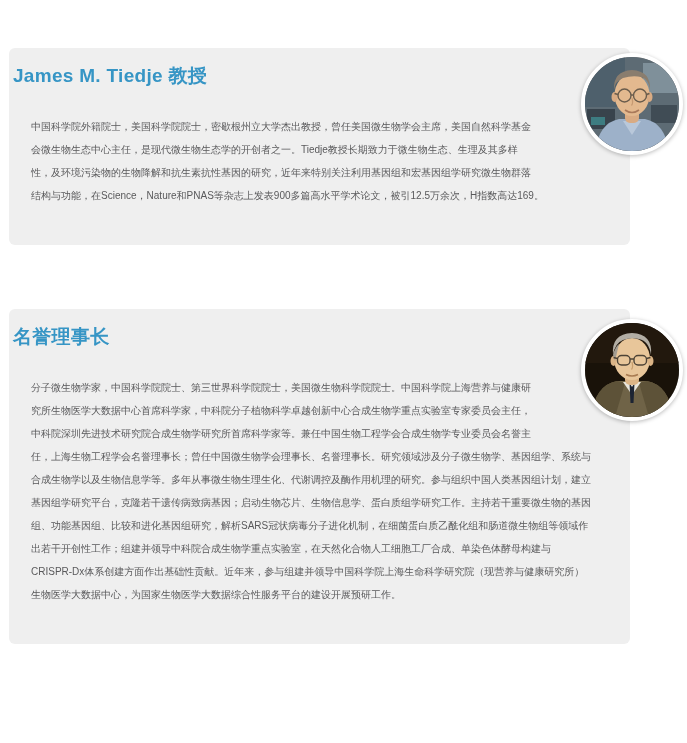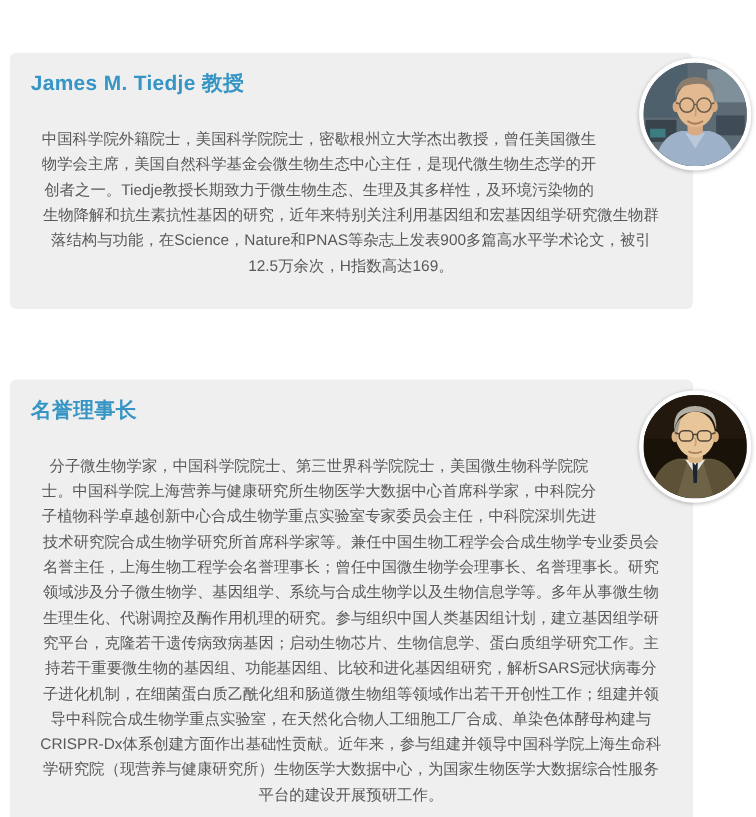--- a/index.html
+++ b/index.html
@@ -17,38 +17,38 @@
     box-sizing: border-box;
     overflow: hidden;
   }
   .profile-card {
     position: relative;
     box-sizing: border-box;
     width: 621px;
     margin-left: 9px;
     background: #efefef;
     border-radius: 6px;
-    padding: 15px 20px 20px 19px;
+    padding: 15px 20px 20px 4px;
   }
   .profile-card + .profile-card {
     margin-top: 64px;
   }
   .profile-name {
     margin: 0 0 26px 0;
     font-size: 19px;
     font-weight: bold;
     color: #3695c5;
     letter-spacing: 0.3px;
   }
   .profile-bio {
-    margin: 8px;
-    font-size: 14px;
+    margin: 18px;
+    font-size: 10px;
     line-height: 23px;
     color: #59595b;
-    text-align: center;
+    text-align: left;
   }
   .photo-spacer {
     float: right;
     width: 58px;
   }
   .photo-spacer.h1 { height: 52px; }
   .photo-spacer.h2 { height: 50px; }
   .profile-photo {
     position: absolute;
     right: -53px;

